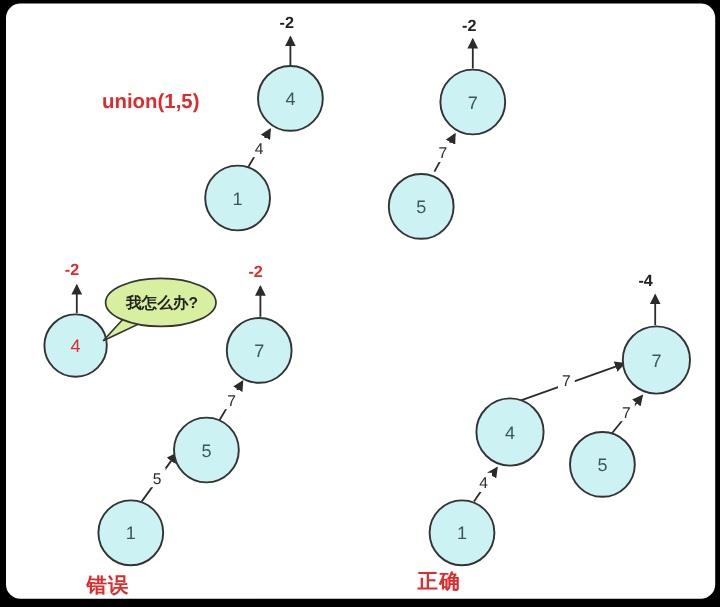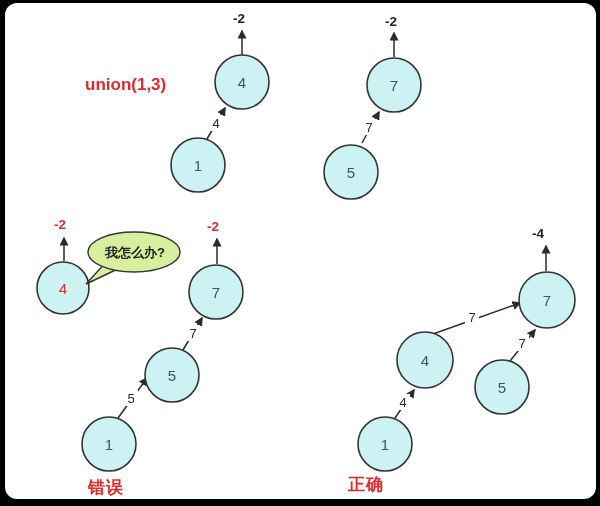--- a/index.html
+++ b/index.html
@@ -12,21 +12,21 @@
   .canvas-card {
     position: absolute; left: 5px; top: 3px; right: 4px; bottom: 7px;
     background: #fff; border-radius: 12px;
   }
   svg.diagram { position: absolute; left: 0; top: 0; }
   .overlay-label {
     position: absolute; font-weight: bold; font-size: 17px;
     color: #df2b2b; white-space: nowrap; letter-spacing: 1px;
   }
   .op-label   { left: 85px;  top: 75px; letter-spacing: 0; }
-  .cap-wrong  { left: 88px;  top: 476px; }
+  .cap-wrong  { left: 72px;  top: 476px; }
   .cap-right  { left: 348px; top: 473px; }
 </style>
 </head>
 <body>
 
 <div class="frame">
   <div class="canvas-card"></div>
   <svg class="diagram" width="600" height="506">
       <defs>
         <marker id="arw" markerWidth="9" markerHeight="9" refX="7.5" refY="4.5" orient="auto" markerUnits="userSpaceOnUse">
@@ -111,16 +111,16 @@
       <g>
         <circle cx="385" cy="444" r="27" fill="#cdf2f4" stroke="#333333" stroke-width="1.6"></circle>
         <text x="385" y="449.5" text-anchor="middle" font-size="15" fill="#3d565c">1</text>
       </g>
       <g>
         <polygon points="108,260 86,284 124,266" fill="#d9efa0" stroke="#333333" stroke-width="1.4"></polygon>
         <ellipse cx="134" cy="252" rx="46" ry="20" fill="#d9efa0" stroke="#333333" stroke-width="1.4"></ellipse>
         <text x="135" y="257" text-anchor="middle" font-size="13" font-weight="bold" fill="#222">我怎么办?</text>
       </g>
     </svg>
-  <div class="overlay-label op-label">union(1,3)</div>
+  <div class="overlay-label op-label">union(1,5)</div>
   <div class="overlay-label cap-wrong">错误</div>
   <div class="overlay-label cap-right">正确</div>
 </div>
 
 </body></html>

